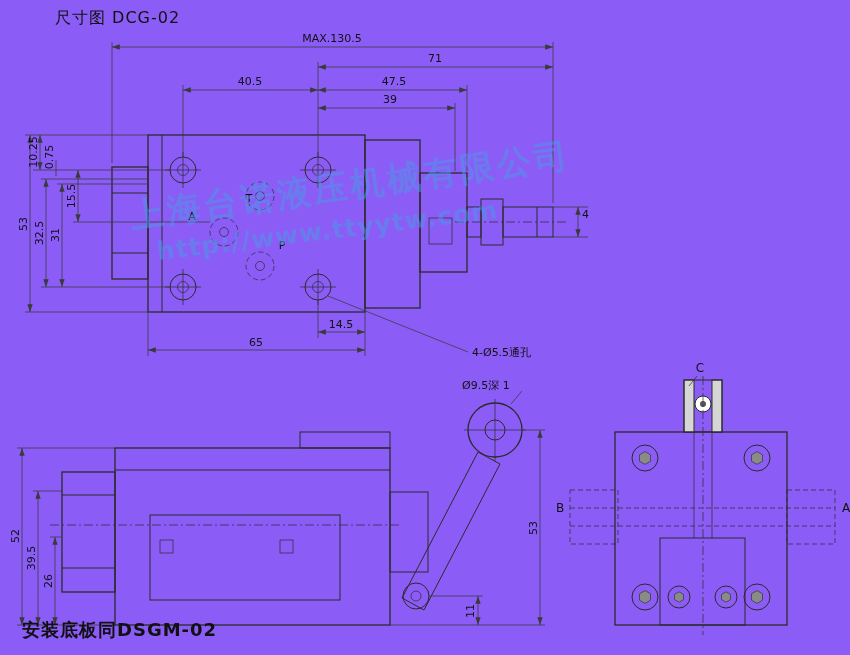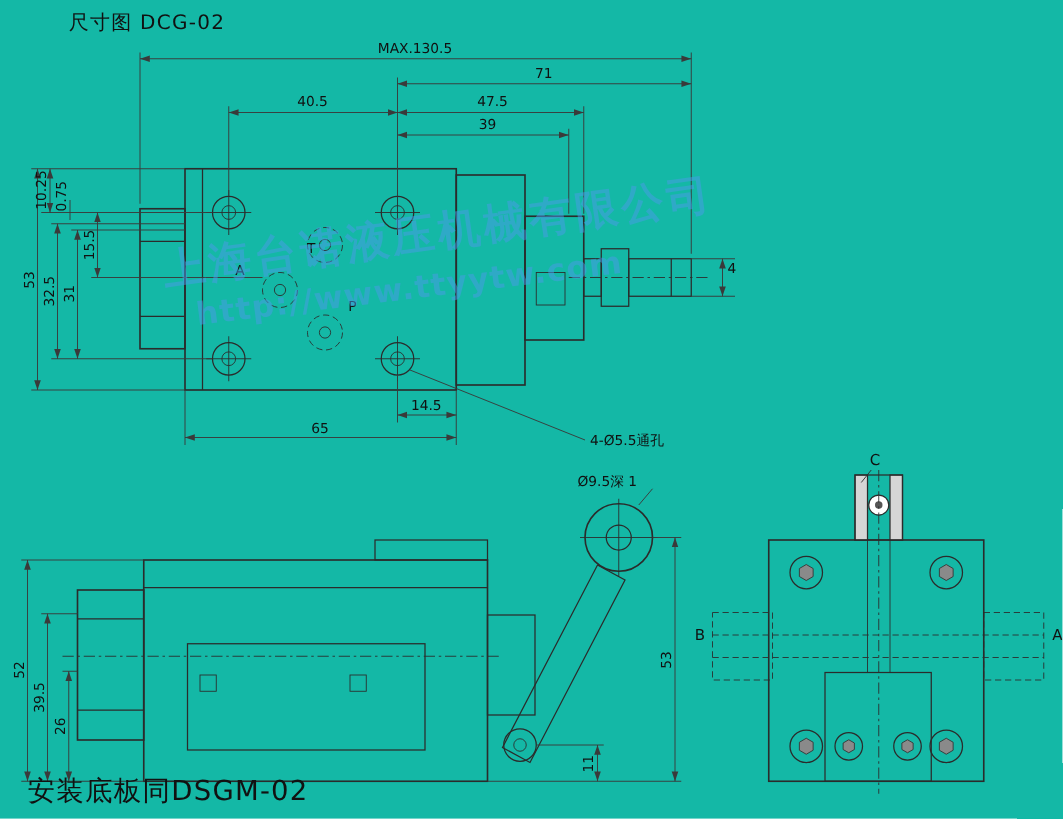--- a/index.html
+++ b/index.html
@@ -1,19 +1,19 @@
 <!DOCTYPE html>
 <html><head>
 <meta charset="utf-8">
 <style>
   html,body{margin:0;padding:0;background:#fff;}
-  .canvas{position:relative;width:850px;height:655px;background:#14b8a6;overflow:hidden;
+  .canvas{position:relative;width:850px;height:655px;background:#8b5cf6;overflow:hidden;
           font-family:"DejaVu Sans","Liberation Sans",sans-serif;}
   .title{position:absolute;left:55px;top:8px;font-size:16px;color:#111;letter-spacing:1px;}
-  .footer{position:absolute;left:22px;top:618px;font-size:22px;font-weight:normal;color:#111;letter-spacing:1px;}
+  .footer{position:absolute;left:22px;top:618px;font-size:18px;font-weight:bold;color:#111;letter-spacing:1px;}
   svg{position:absolute;left:0;top:0;}
   .ol{fill:none;stroke:#2b2b2b;stroke-width:1.3;}
   .ol2{fill:none;stroke:#2b2b2b;stroke-width:1;}
   .thin{fill:none;stroke:#2b2b2b;stroke-width:0.7;}
   .dim{fill:none;stroke:#3a3a3a;stroke-width:0.75;}
   .dash{stroke-dasharray:5 3;}
   .dd{stroke-dasharray:9 3 2 3;}
   .dt{font-size:11px;fill:#111;}
   .lbl{font-size:12px;fill:#111;}
   .wm{opacity:0.5;font-weight:bold;}

